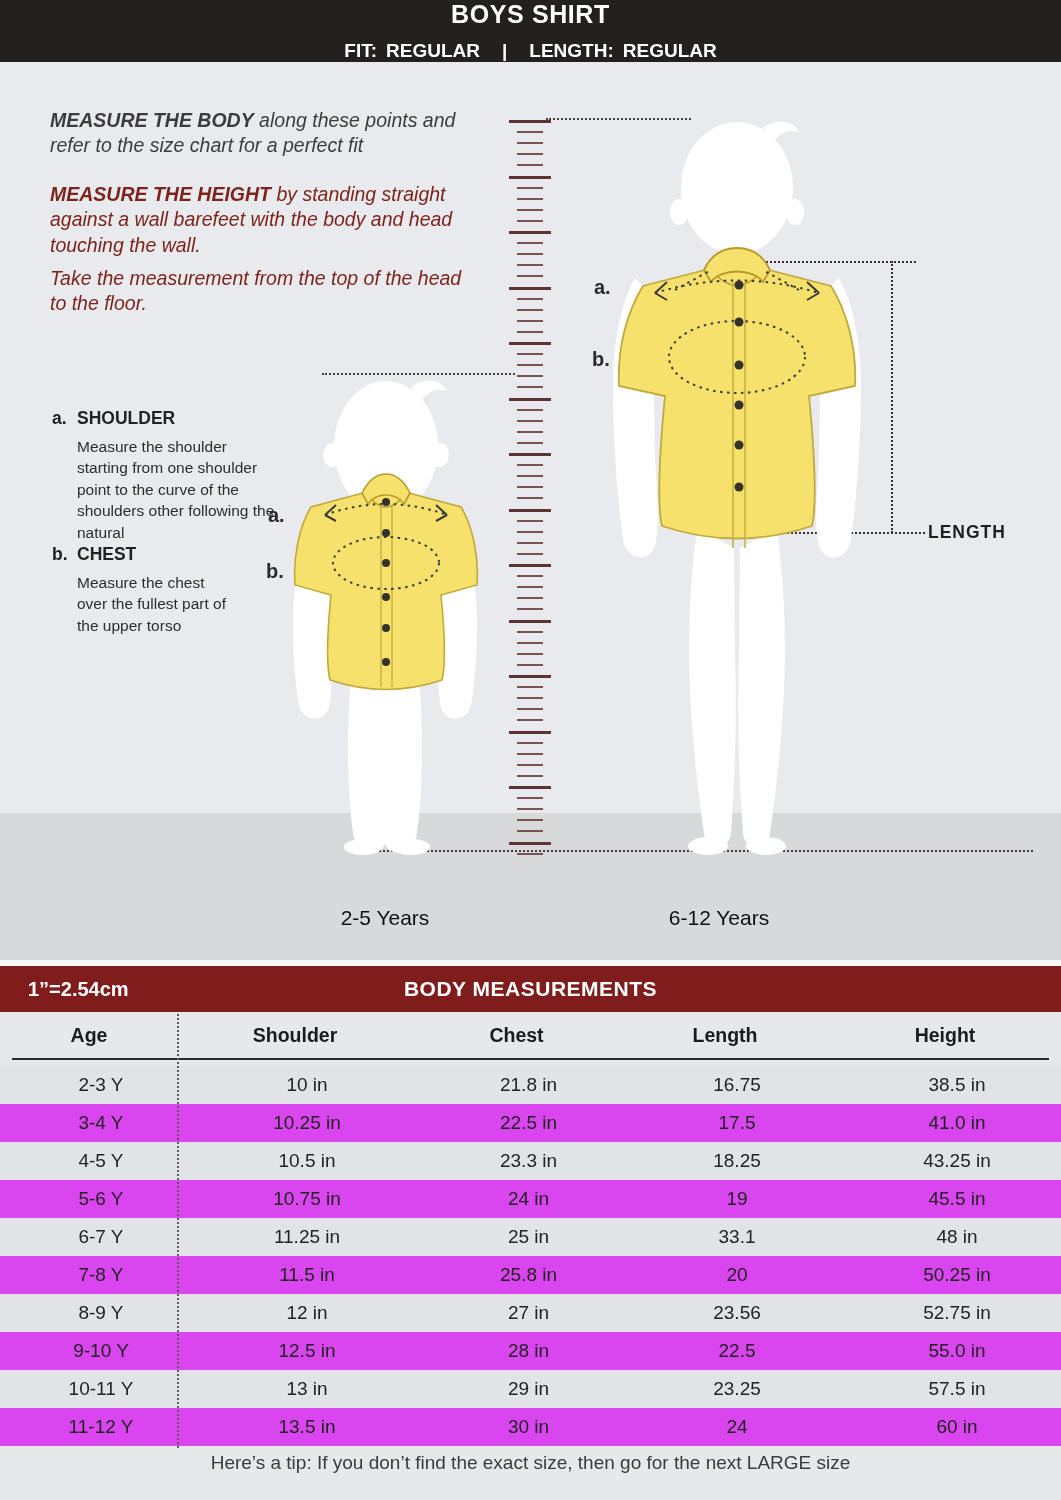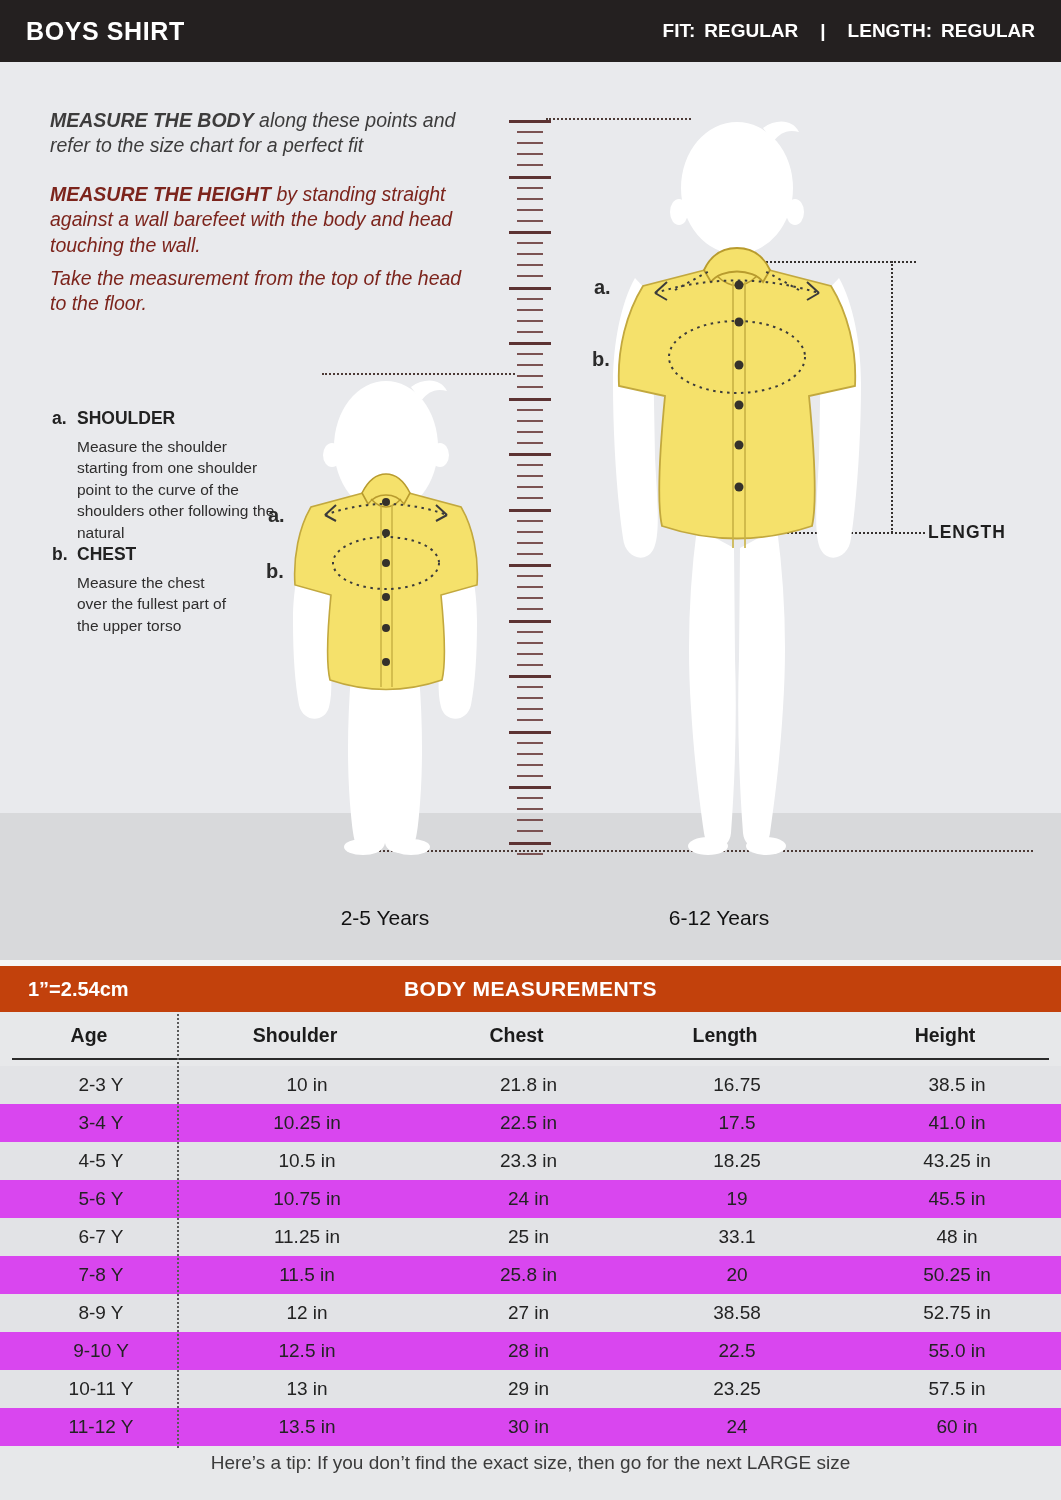--- a/index.html
+++ b/index.html
@@ -2,21 +2,21 @@
 <html><head>
 <meta charset="utf-8">
 <style>
   html,body{margin:0;padding:0;background:#fff;}
   .page{position:relative;width:1061px;height:1500px;overflow:hidden;
         background:#e7e8ea;font-family:"Liberation Sans",sans-serif;}
 
   
   .topbar{position:absolute;top:0;left:0;width:100%;height:62px;background:#242020;
           color:#fff;display:flex;align-items:center;justify-content:space-between;
-          padding:0 26px;box-sizing:border-box;}
+          padding:0 26px;box-sizing:border-box;flex-direction:column;}
   .topbar .title{font-size:25px;font-weight:bold;letter-spacing:.6px;}
   .topbar .specs{font-size:19px;font-weight:bold;display:flex;align-items:center;}
   .topbar .specs .val{margin-left:9px;}
   .topbar .specs .sep{margin:0 22px;font-weight:bold;}
 
   
   .upper{position:absolute;top:62px;left:0;width:100%;height:751px;background:#e9eaed;}
   .floorband{position:absolute;top:813px;left:0;width:100%;height:147px;background:#d8d9db;}
   .whitestrip{position:absolute;top:960px;left:0;width:100%;height:6px;background:#f6f6f7;}
 
@@ -49,21 +49,21 @@
   .dot-dark{border-color:#35302e;}
 
   .length-label{position:absolute;left:928px;top:522px;font-size:17.5px;font-weight:bold;
                 letter-spacing:1px;color:#1e1e1e;}
   .marker{position:absolute;font-size:20px;font-weight:600;color:#2b2b2b;}
   .caption{position:absolute;width:170px;text-align:center;font-size:21px;color:#111;}
 
   .fig{position:absolute;}
 
   
-  .tablebar{position:absolute;top:966px;left:0;width:100%;height:46px;background:#c2410c;color:#fff;}
+  .tablebar{position:absolute;top:966px;left:0;width:100%;height:46px;background:#7f1d1d;color:#fff;}
   .tablebar .scale{position:absolute;left:28px;top:0;height:46px;display:flex;align-items:center;
                    font-size:20px;font-weight:bold;}
   .tablebar .ttitle{position:absolute;left:0;top:0;width:100%;height:46px;display:flex;
                     align-items:center;justify-content:center;font-size:21px;font-weight:bold;
                     letter-spacing:.5px;}
   .thead-row{position:absolute;top:1012px;left:0;width:1061px;height:46px;display:grid;
              grid-template-columns:178px 234px 209px 208px 232px;align-items:center;
              text-align:center;font-size:19.5px;font-weight:bold;color:#1b1b1b;}
   .thead-line{position:absolute;top:1058px;left:12px;width:1037px;height:0;
               border-top:2.5px solid #2b2b2b;}
@@ -328,21 +328,21 @@
         <div class="tcell">7-8 Y</div>
         <div class="tcell">11.5 in</div>
         <div class="tcell">25.8 in</div>
         <div class="tcell">20</div>
         <div class="tcell">50.25 in</div>
       </div>
       <div class="trow gray">
         <div class="tcell">8-9 Y</div>
         <div class="tcell">12 in</div>
         <div class="tcell">27 in</div>
-        <div class="tcell">38.58</div>
+        <div class="tcell">23.56</div>
         <div class="tcell">52.75 in</div>
       </div>
       <div class="trow white">
         <div class="tcell">9-10 Y</div>
         <div class="tcell">12.5 in</div>
         <div class="tcell">28 in</div>
         <div class="tcell">22.5</div>
         <div class="tcell">55.0 in</div>
       </div>
       <div class="trow gray">

